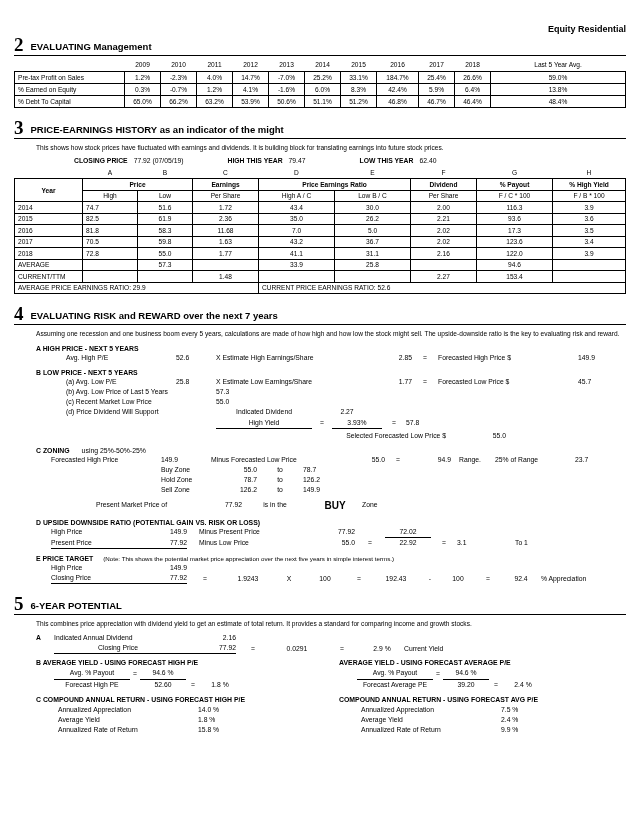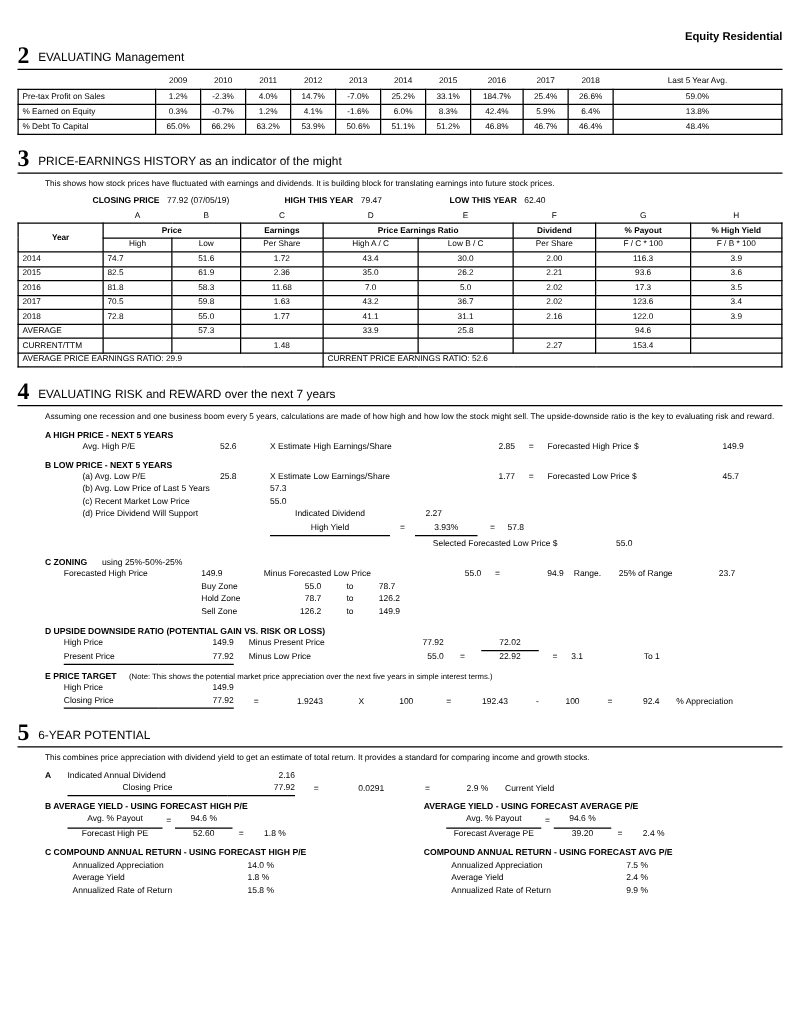--- a/index.html
+++ b/index.html
@@ -10,21 +10,21 @@
     background: #ffffff;
     font-family: "Liberation Sans", sans-serif;
     font-size: 7px;
     color: #000;
   }
   .page { width: 640px; padding: 14px 14px 8px 14px; }
 
   
   .sec-head { display: flex; align-items: flex-end; gap: 7px; margin-top: 10px; }
   .sec-num { font-size: 19px; font-weight: bold; line-height: 1; font-family: "Liberation Serif", serif; }
-  .sec-title { font-size: 9.5px; font-weight: normal; padding-bottom: 2px; }
+  .sec-title { font-size: 9.5px; font-weight: bold; padding-bottom: 2px; }
   .sec-right { margin-left: auto; font-size: 9px; font-weight: bold; padding-bottom: 20px; }
   .sec-rule { border-bottom: 1.1px solid #000; margin-top: 1px; }
 
   .note { font-size: 6.6px; margin: 4px 0 4px 22px; line-height: 1.45; }
 
   
   table { border-collapse: collapse; width: 100%; }
   td, th { font-size: 6.6px; font-weight: normal; padding: 1px 3px; vertical-align: middle; }
 
   
@@ -358,20 +358,28 @@
       <span style="width:46px;text-align:center">to</span>
       <span style="width:40px;text-align:left">126.2</span>
     </div>
     <div class="row">
       <span style="width:125px"></span>
       <span style="width:56px">Sell Zone</span>
       <span style="width:40px;text-align:right">126.2</span>
       <span style="width:46px;text-align:center">to</span>
       <span style="width:40px;text-align:left">149.9</span>
     </div>
+    <div class="row" style="margin-top:2px">
+      <span style="width:60px"></span>
+      <span style="width:100px">Present Market Price of</span>
+      <span style="width:46px;text-align:right">77.92</span>
+      <span style="width:66px;text-align:center">is in the</span>
+      <span class="big" style="width:54px;text-align:center">BUY</span>
+      <span>Zone</span>
+    </div>
   </div>
 
   <div class="s4head">D UPSIDE DOWNSIDE RATIO (POTENTIAL GAIN VS. RISK OR LOSS)</div>
   <div class="blk">
     <div class="row">
       <span style="width:15px"></span>
       <span style="width:76px">High Price</span>
       <span style="width:60px;text-align:right">149.9</span>
       <span style="width:110px;margin-left:12px">Minus Present Price</span>
       <span style="width:46px;text-align:right">77.92</span>

